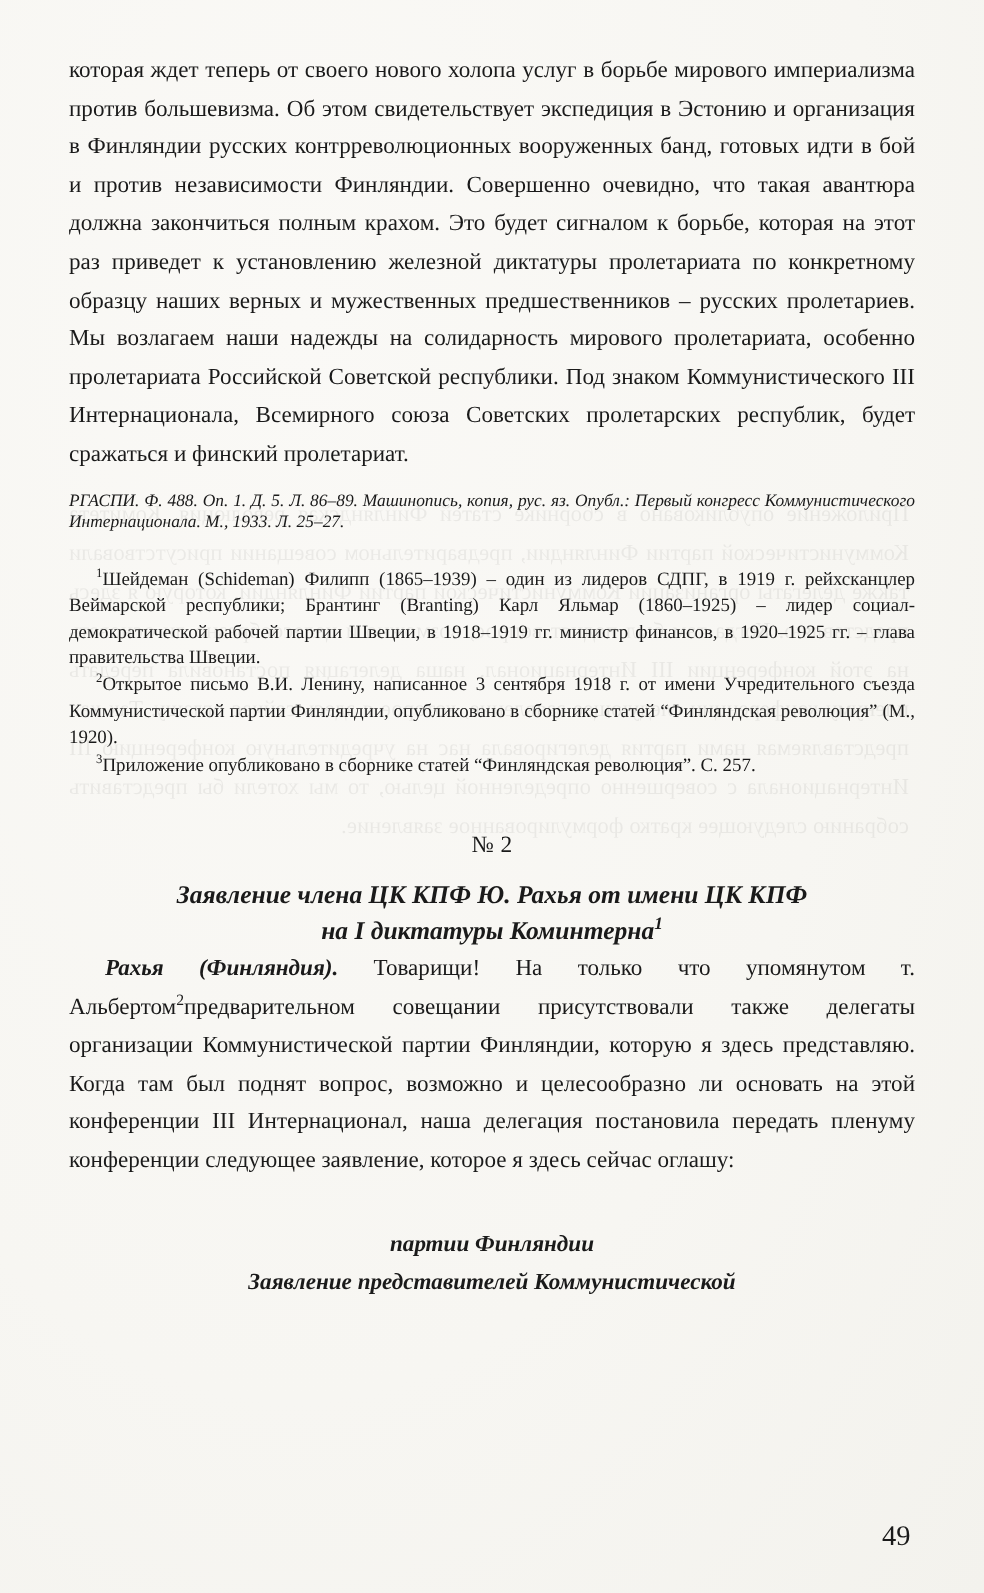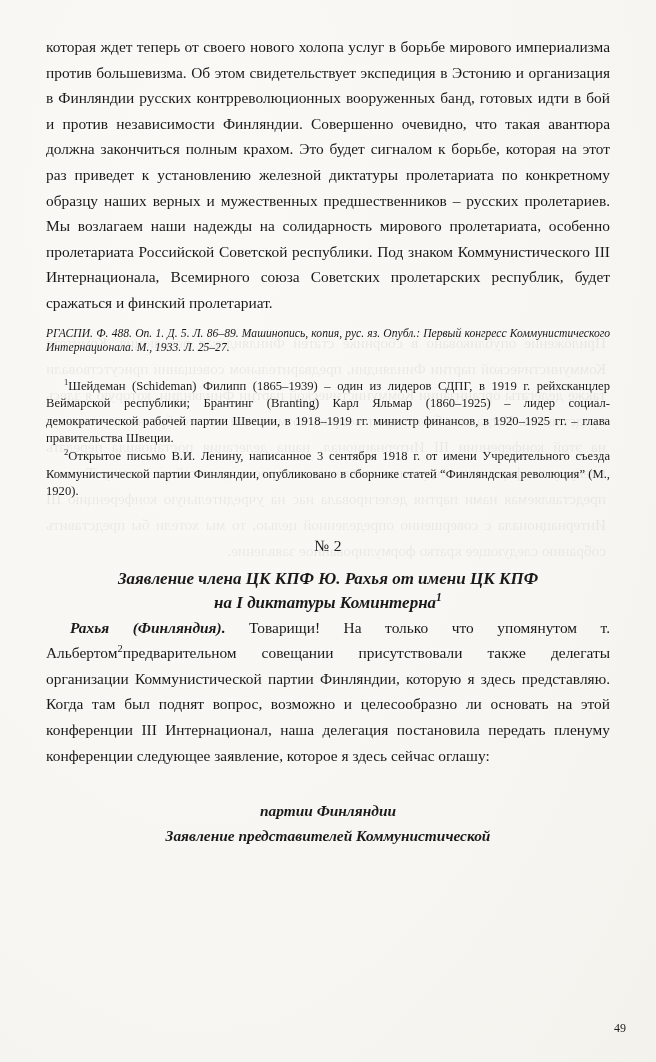--- a/index.html
+++ b/index.html
@@ -112,23 +112,23 @@
     font-style: italic;
     font-weight: bold;
     font-size: 15.4px;
     line-height: 25px;
   }
   .para-gap {
     margin-top: 16px;
   }
   .page-number {
     position: absolute;
-    right: 30px;
+    right: 49px;
     bottom: 26px;
-    font-size: 12px;
+    font-size: 19px;
   }
 </style>
 </head>
 <body>
 
 <div class="page">
 
   <div class="bleed">Приложение опубликовано в сборнике статей Финляндская революция. Комитета Коммунистической партии Финляндии, предварительном совещании присутствовали также делегаты организации Коммунистической партии Финляндии, которую я здесь представляю. Когда там был поднят вопрос, возможно и целесообразно ли основать на этой конференции III Интернационал, наша делегация постановила передать пленуму конференции следующее заявление, которое я здесь сейчас оглашу. Так как представляемая нами партия делегировала нас на учредительную конференцию III Интернационала с совершенно определенной целью, то мы хотели бы представить собранию следующее кратко формулированное заявление.</div>
 
   <div class="content">
@@ -136,20 +136,23 @@
     <p class="body-text">которая ждет теперь от своего нового холопа услуг в борьбе мирового империализма против большевизма. Об этом свидетельствует экспедиция в Эстонию и организация в Финляндии русских контрреволюционных вооруженных банд, готовых идти в бой и против независимости Финляндии. Совершенно очевидно, что такая авантюра должна закончиться полным крахом. Это будет сигналом к борьбе, которая на этот раз приведет к установлению железной диктатуры пролетариата по конкретному образцу наших верных и мужественных предшественников – русских пролетариев. Мы возлагаем наши надежды на солидарность мирового пролетариата, особенно пролетариата Российской Советской республики. Под знаком Коммунистического III Интернационала, Всемирного союза Советских пролетарских республик, будет сражаться и финский пролетариат.</p>
 
     <p class="archive-ref">РГАСПИ. Ф. 488. Оп. 1. Д. 5. Л. 86–89. Машинопись, копия, рус. яз. Опубл.: Первый конгресс Коммунистического Интернационала. М., 1933. Л. 25–27.</p>
 
     <div class="footnotes">
       <p>
         <sup>1</sup><span>Шейдеман (Schideman) Филипп (1865–1939) – один из лидеров СДПГ, в 1919 г. рейхсканцлер Веймарской республики; Брантинг (Branting) Карл Яльмар (1860–1925) – лидер социал-демократической рабочей партии Швеции, в 1918–1919 гг. министр финансов, в 1920–1925 гг. – глава правительства Швеции.</span>
       </p>
       <p>
         <sup>2</sup><span>Открытое письмо В.И. Ленину, написанное 3 сентября 1918 г. от имени Учредительного съезда Коммунистической партии Финляндии, опубликовано в сборнике статей “Финляндская революция” (М., 1920).</span>
+      </p>
+      <p>
+        <sup>3</sup><span>Приложение опубликовано в сборнике статей “Финляндская революция”. С. 257.</span>
       </p>
     </div>
 
     <p class="doc-number">№ 2</p>
 
     <div class="doc-title">
       <div>Заявление члена ЦК КПФ Ю. Рахья от имени ЦК КПФ</div>
       <div><span>на I диктатуры Коминтерна</span><sup>1</sup></div>
     </div>
 

